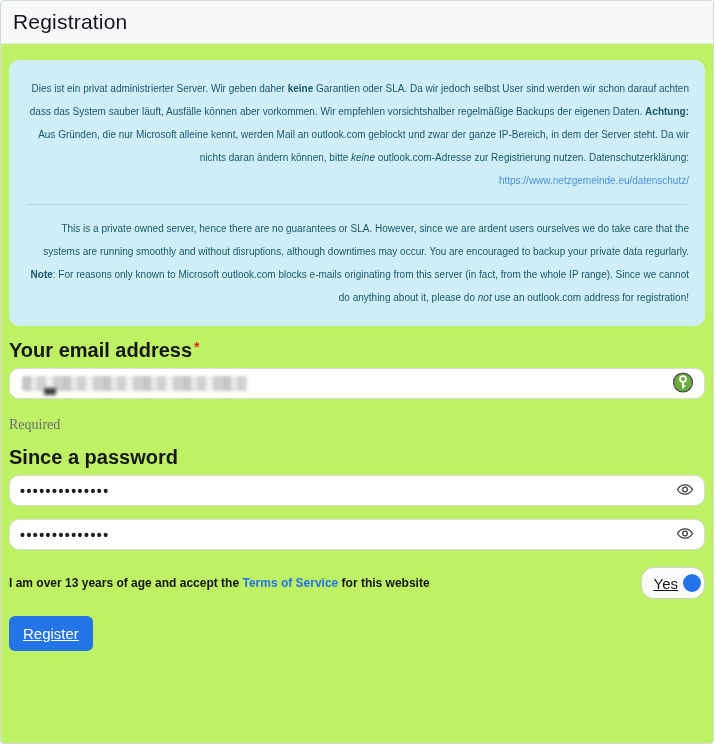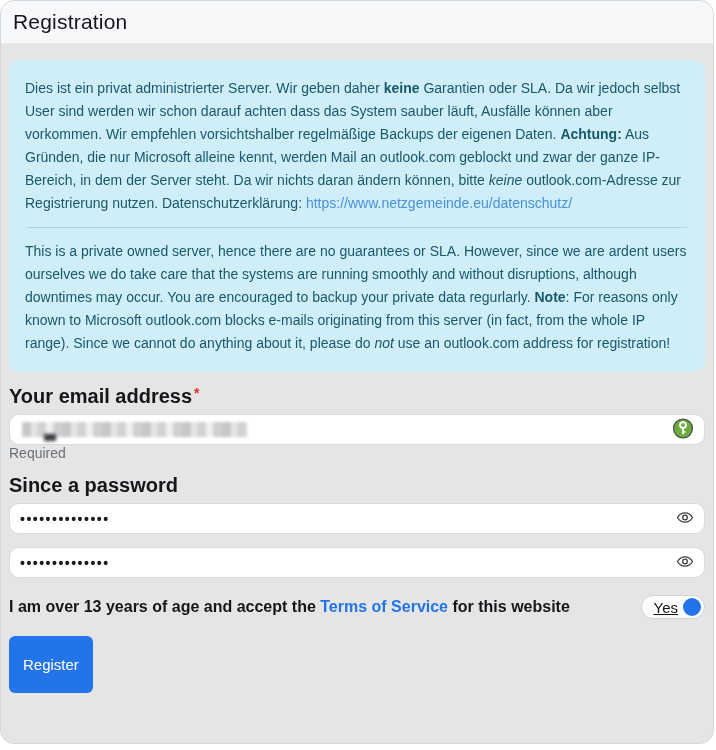--- a/index.html
+++ b/index.html
@@ -1,48 +1,48 @@
 <!DOCTYPE html>
 <html><head>
 <meta charset="utf-8">
 <style>
   html,body{margin:0;padding:0;background:#fff;}
   body{font-family:"Liberation Sans","DejaVu Sans",sans-serif;color:#16151a;}
-  .card{width:714px;height:744px;border:1px solid #d6d9dc;border-radius:14px;background:#e5e5e5;box-sizing:border-box;overflow:hidden;}
+  .card{width:714px;height:744px;border:1px solid #d6d9dc;border-radius:4px;background:#bef264;box-sizing:border-box;overflow:hidden;}
   .card-header{background:#f7f8f9;border-bottom:1px solid #e8eaec;padding:9px 12px;}
   .card-title{font-size:21px;font-weight:500;color:#16151a;letter-spacing:.2px;}
   .card-body{padding:0 8px;}
   
-  .alert-info{background:#cfeef8;color:#17586b;border-radius:10px;margin-top:16px;padding:17px 16px;font-size:14px;line-height:23px;text-align:left;}
+  .alert-info{background:#cfeef8;color:#17586b;border-radius:10px;margin-top:16px;padding:17px 16px;font-size:10px;line-height:23px;text-align:right;}
   .alert-info .b{font-weight:700;}
   .alert-info .i{font-style:italic;}
   .alert-info a{color:#4a90d9;text-decoration:none;}
   .alert-hr{border:none;border-top:1px solid #abd7e3;margin:12px 2px;}
   
   .form-group{margin-top:13px;}
   .field-label{font-size:20px;font-weight:700;color:#16151a;display:inline-block;}
   .req-star{color:#e02b2b;font-weight:700;font-size:14px;vertical-align:top;margin-left:2px;}
   .input-wrap{position:relative;margin-top:6px;border:1px solid #d9dadc;border-radius:10px;background:#fff;height:31px;display:flex;align-items:center;box-sizing:border-box;}
   .text-input{border:none;outline:none;background:transparent;flex:1;height:100%;padding:0 10px;font-size:14px;font-family:inherit;color:#1a1a1f;font-weight:700;letter-spacing:1.5px;border-radius:10px;}
   .input-icon-btn{position:absolute;right:8px;top:50%;transform:translateY(-50%);background:none;border:none;padding:2px;cursor:pointer;display:flex;align-items:center;}
-  .help-text{color:#6b7077;font-size:14px;margin-top:0;}
+  .help-text{color:#6b7077;font-size:14px;margin-top:18px;font-family:Liberation Serif, serif;}
   
   .redacted-email{margin-left:12px;width:226px;height:15px;border-radius:2px;
     background:repeating-linear-gradient(90deg,#c7c7c9 0 9px,#e6e6e8 9px 15px,#d2d2d4 15px 24px,#f0f0f1 24px 31px,#cfcfd1 31px 40px);
     filter:blur(1.6px);position:relative;}
   .redacted-email::after{content:"";position:absolute;left:22px;bottom:-4px;width:12px;height:7px;background:#3a3a3e;filter:blur(1px);}
   
   .terms-row{display:flex;align-items:center;justify-content:space-between;margin-top:17px;}
-  .terms-text{font-size:16px;font-weight:700;color:#16151a;}
+  .terms-text{font-size:12px;font-weight:700;color:#16151a;}
   .terms-text a{color:#2374e8;text-decoration:none;font-weight:700;}
-  .toggle{display:flex;align-items:center;gap:5px;border:1px solid #cfd2d6;background:#fbfbfc;border-radius:13px;height:24px;padding:0 3px 0 12px;cursor:pointer;box-sizing:border-box;text-decoration:underline;}
+  .toggle{display:flex;align-items:center;gap:5px;border:1px solid #cfd2d6;background:#fbfbfc;border-radius:13px;height:32px;padding:0 3px 0 12px;cursor:pointer;box-sizing:border-box;text-decoration:underline;}
   .toggle-label{font-size:15px;color:#16151a;}
   .toggle-knob{width:18px;height:18px;border-radius:50%;background:#2374e8;}
   
-  .btn-primary{margin-top:17px;background:#2374e8;color:#fff;border:none;border-radius:6px;padding:20px 14px;font-size:15px;font-family:inherit;cursor:pointer;}
+  .btn-primary{margin-top:17px;background:#2374e8;color:#fff;border:none;border-radius:6px;padding:9px 14px;font-size:15px;font-family:inherit;cursor:pointer;text-decoration:underline;}
 </style>
 </head>
 <body>
 
 <div class="card">
   <div class="card-header">
     <span class="card-title">Registration</span>
   </div>
   <div class="card-body">
 

